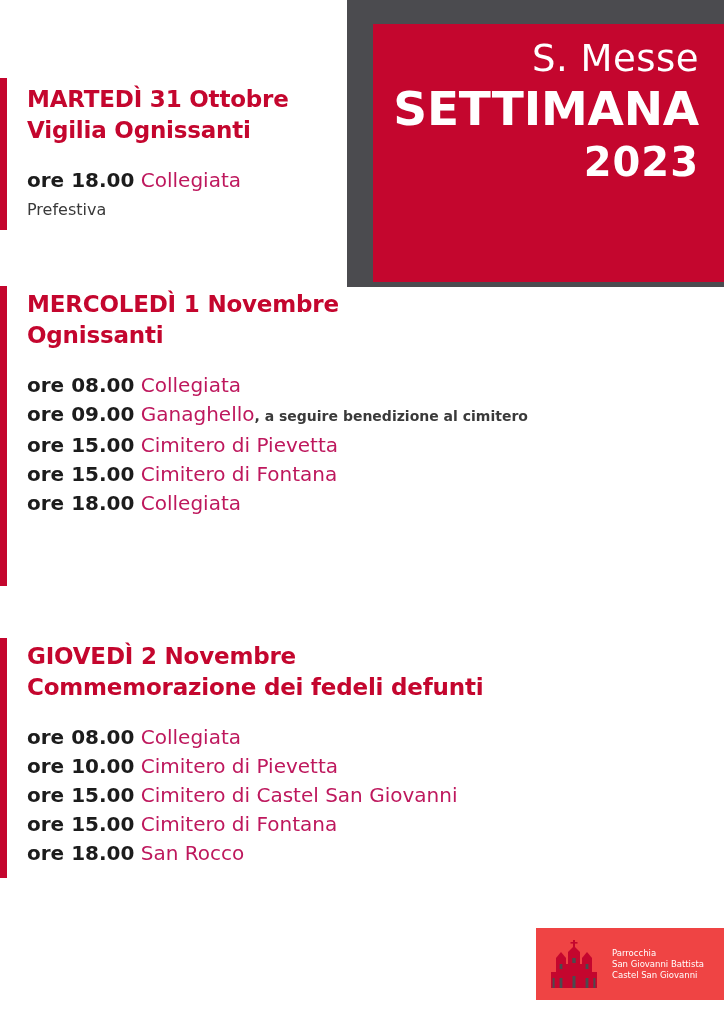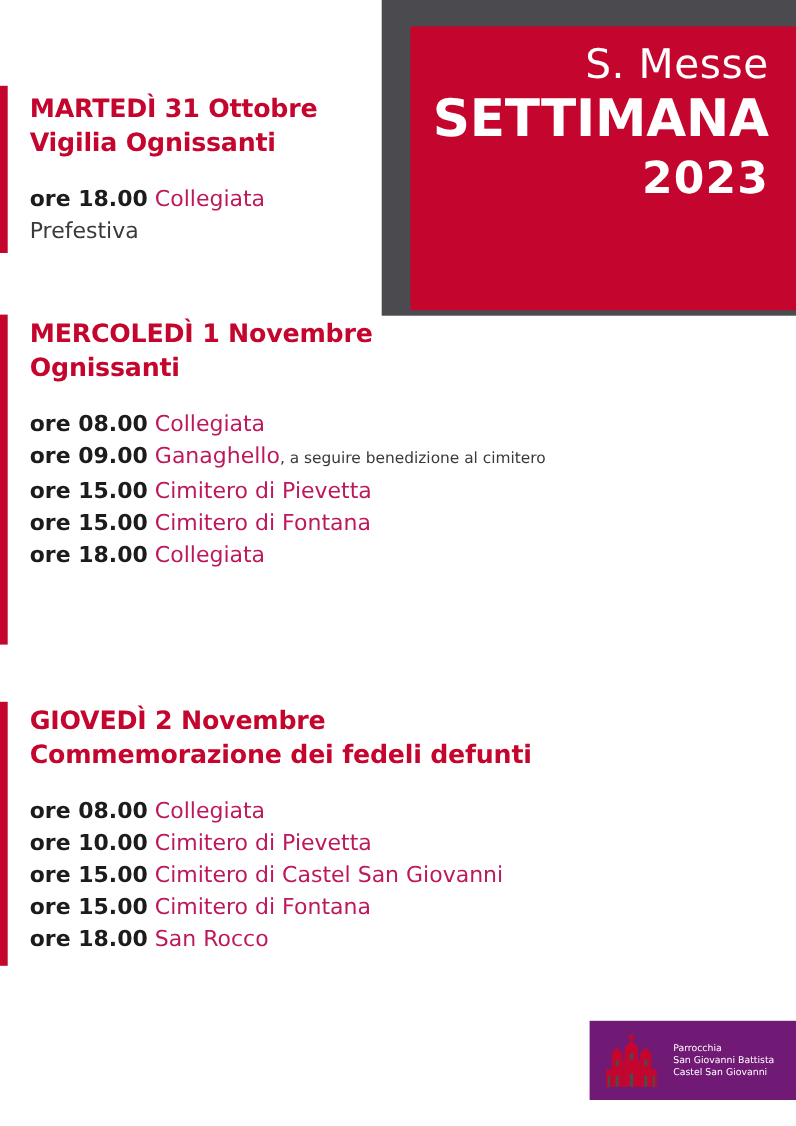--- a/index.html
+++ b/index.html
@@ -102,35 +102,35 @@
   .thour {
     font-weight: 700;
     color: #1c1c1c;
   }
   .tplace {
     font-weight: 400;
     color: #be185d;
   }
   .tnote {
     font-size: 14px;
-    font-weight: 400;
+    font-weight: 700;
     color: #3a3a3a;
   }
   .extra {
-    font-size: 20px;
+    font-size: 16px;
     line-height: 29px;
     color: #3a3a3a;
   }
 
   
   .footer {
     position: absolute;
     left: 536px; top: 928px;
     width: 188px; height: 72px;
-    background: #701a75;
+    background: #ef4444;
     display: flex;
     align-items: center;
     padding-left: 12px;
   }
   .footer-church { width: 54px; height: 52px; flex: 0 0 54px; }
   .footer-text {
     margin-left: 10px;
     color: #ffffff;
     font-size: 8.5px;
     line-height: 11px;

